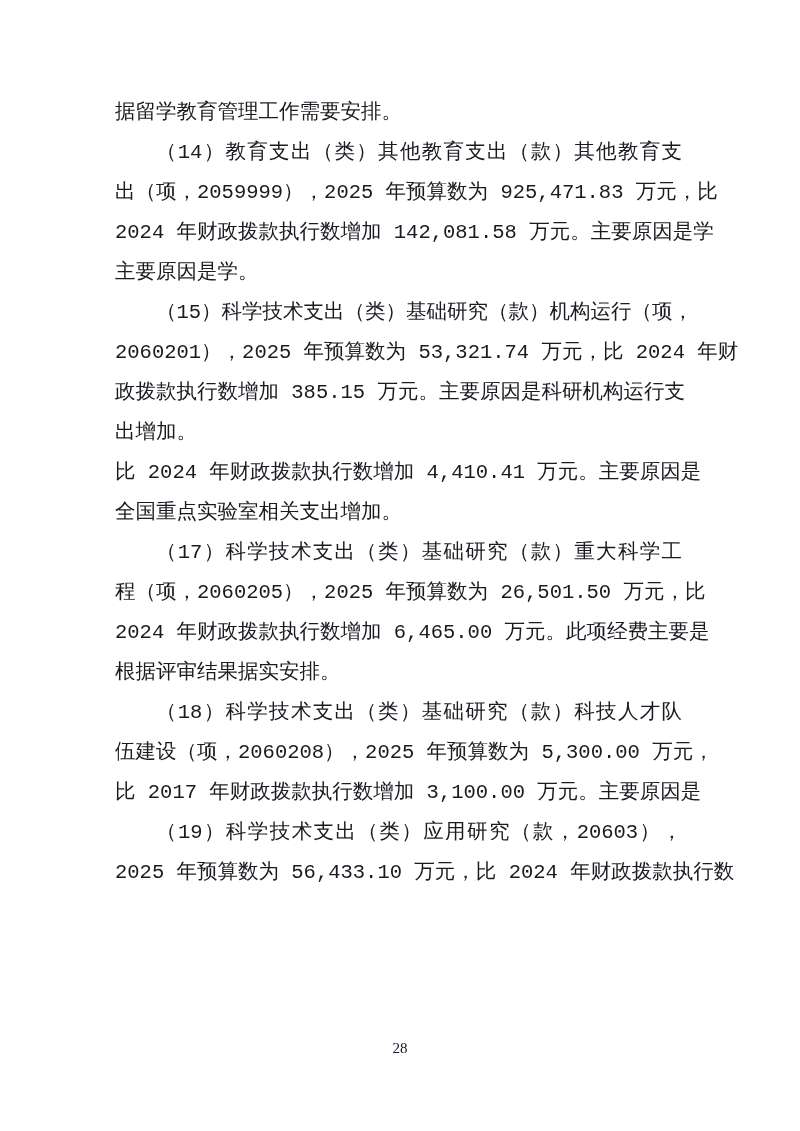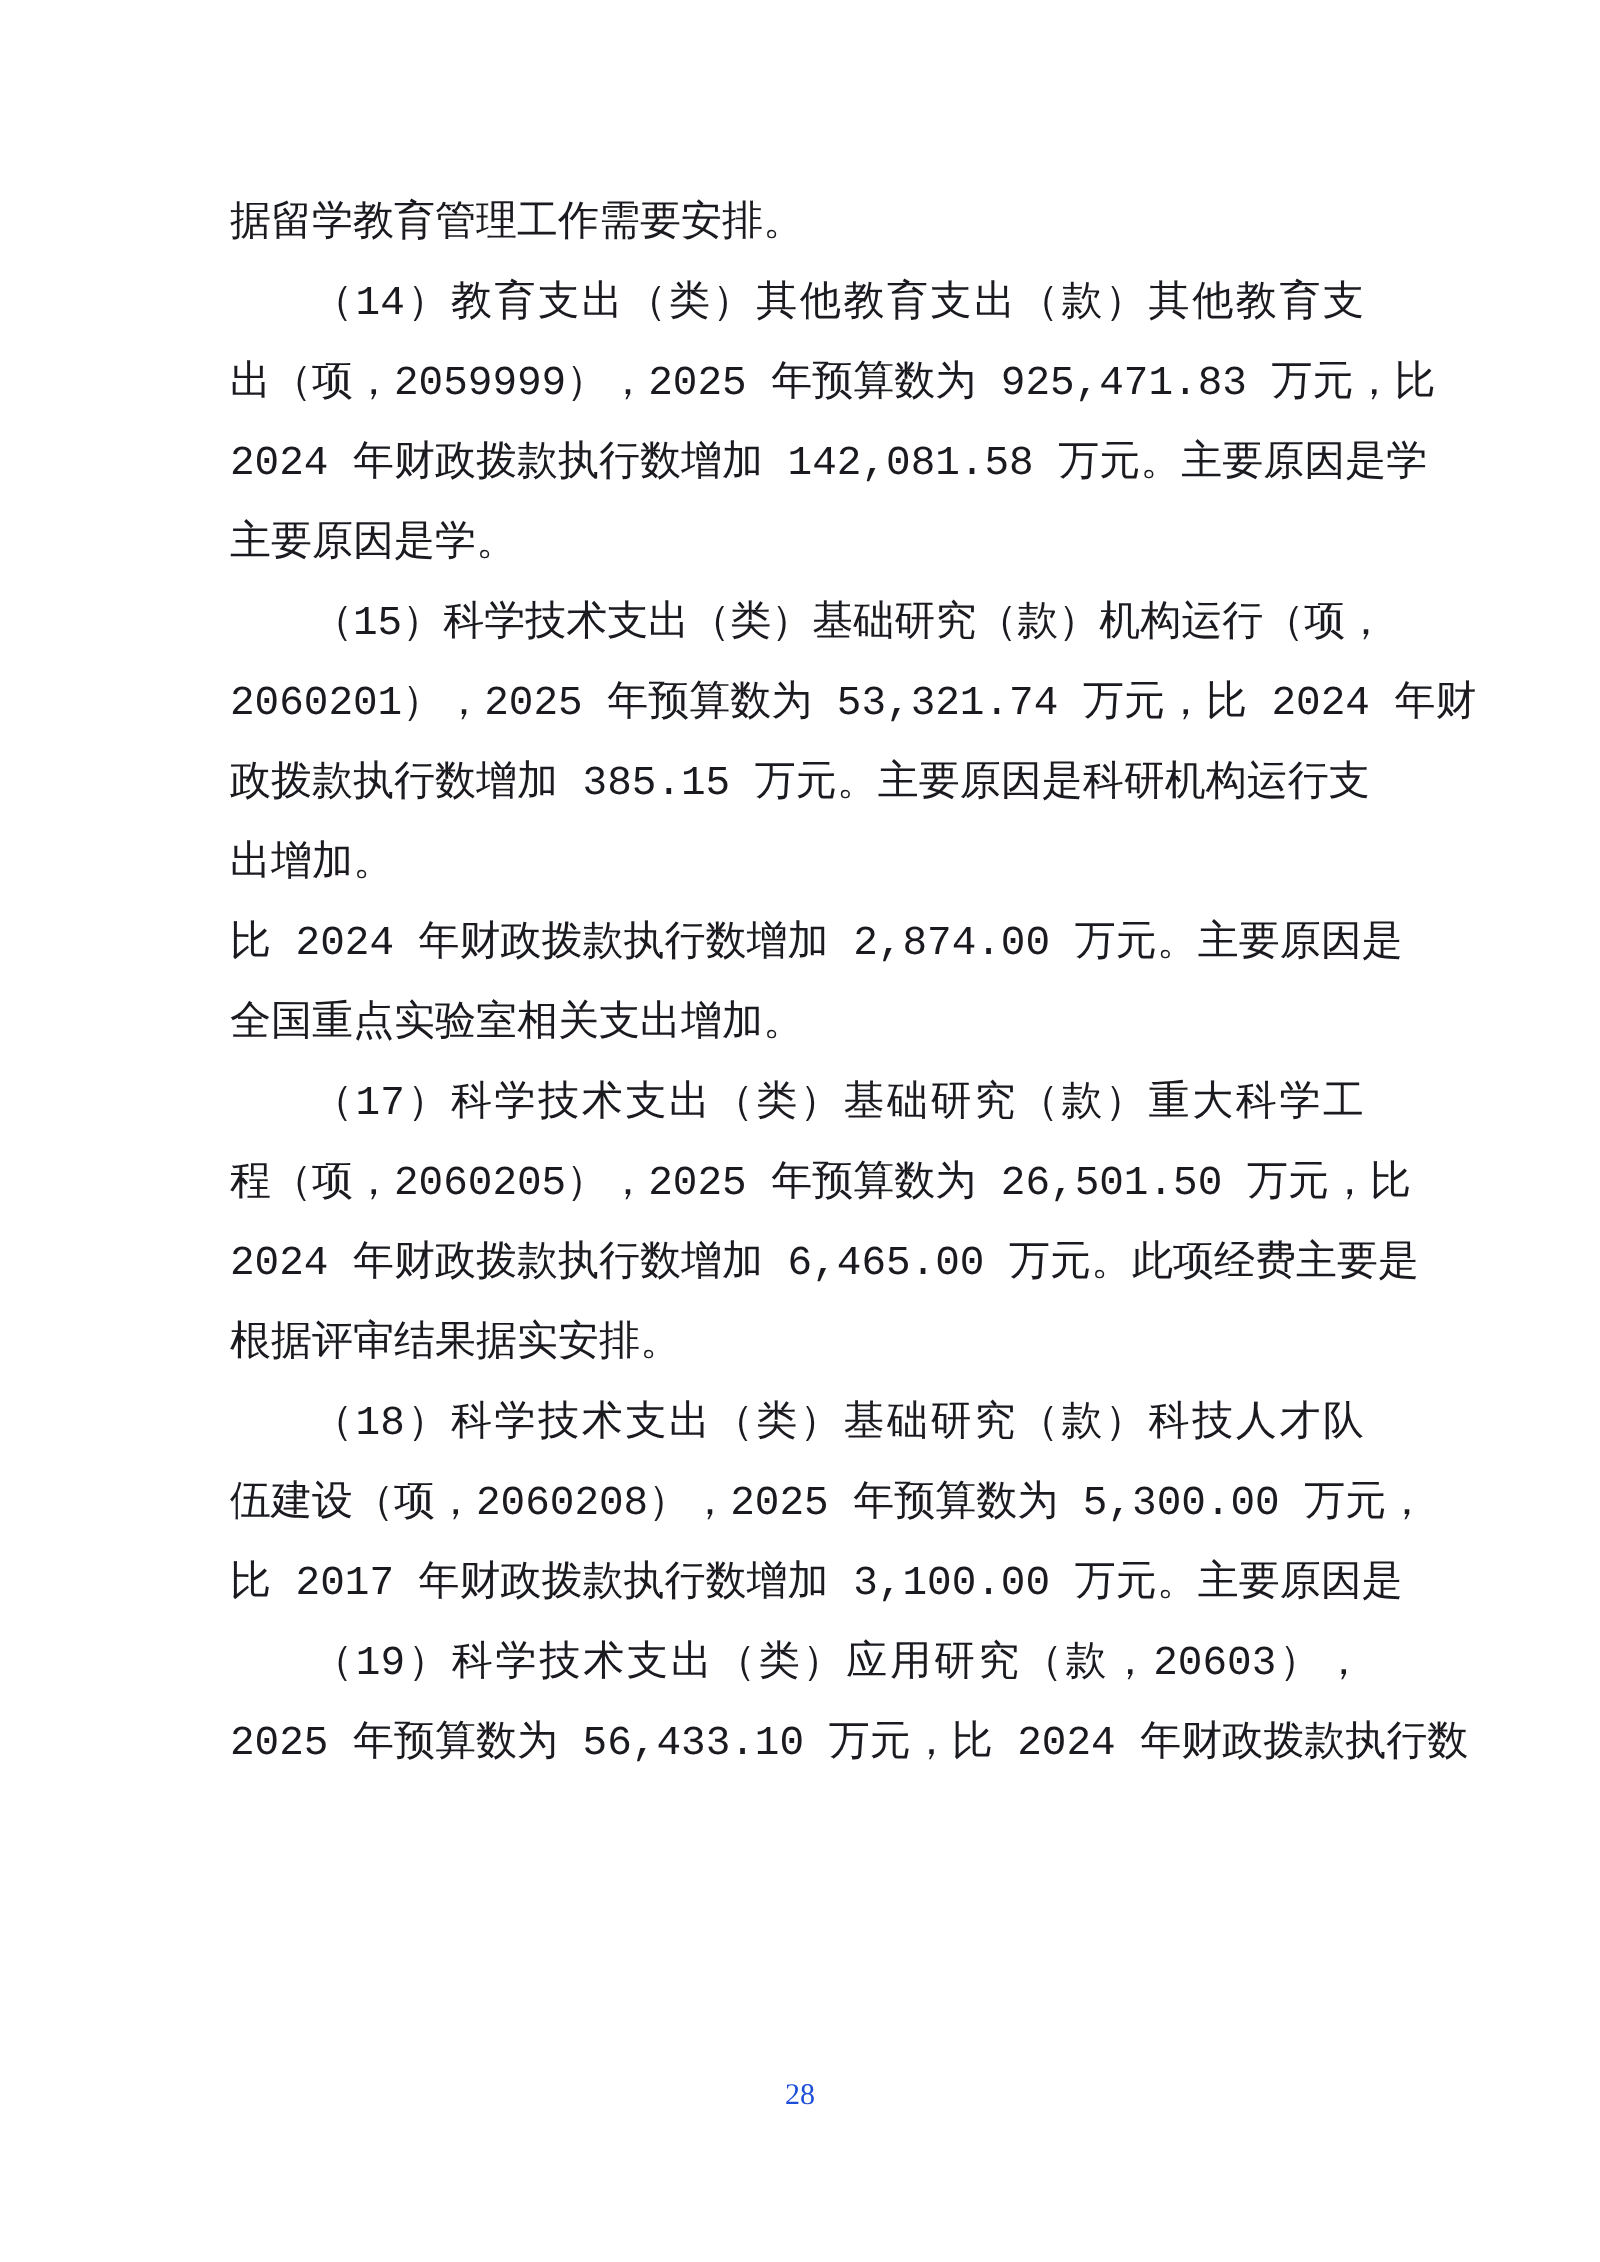--- a/index.html
+++ b/index.html
@@ -43,21 +43,21 @@
     padding-left: 41px;
   }
   .page-number {
     position: absolute;
     left: 0;
     top: 1038px;
     width: 800px;
     text-align: center;
     font-size: 15px;
     line-height: 20px;
-    color: #1d4ed8;
+    color: #0f172a;
   }
 </style>
 </head>
 <body>
 
 <div class="doc-content" id="doc-content">
     <div class="para">
       <div class="line">据留学教育管理工作需要安排。</div>
     </div>
     <div class="para">
@@ -66,21 +66,21 @@
       <div class="line fill">2024 年财政拨款执行数增加 142,081.58 万元。主要原因是学</div>
       <div class="line">主要原因是学。</div>
     </div>
     <div class="para">
       <div class="line fill indent">（15）科学技术支出（类）基础研究（款）机构运行（项，</div>
       <div class="line fill">2060201），2025 年预算数为 53,321.74 万元，比 2024 年财</div>
       <div class="line fill">政拨款执行数增加 385.15 万元。主要原因是科研机构运行支</div>
       <div class="line">出增加。</div>
     </div>
     <div class="para">
-      <div class="line fill">比 2024 年财政拨款执行数增加 2,874.00 万元。主要原因是</div>
+      <div class="line fill">比 2024 年财政拨款执行数增加 4,410.41 万元。主要原因是</div>
       <div class="line">全国重点实验室相关支出增加。</div>
     </div>
     <div class="para">
       <div class="line fill indent">（17）科学技术支出（类）基础研究（款）重大科学工</div>
       <div class="line fill">程（项，2060205），2025 年预算数为 26,501.50 万元，比</div>
       <div class="line fill">2024 年财政拨款执行数增加 6,465.00 万元。此项经费主要是</div>
       <div class="line">根据评审结果据实安排。</div>
     </div>
     <div class="para">
       <div class="line fill indent">（18）科学技术支出（类）基础研究（款）科技人才队</div>

